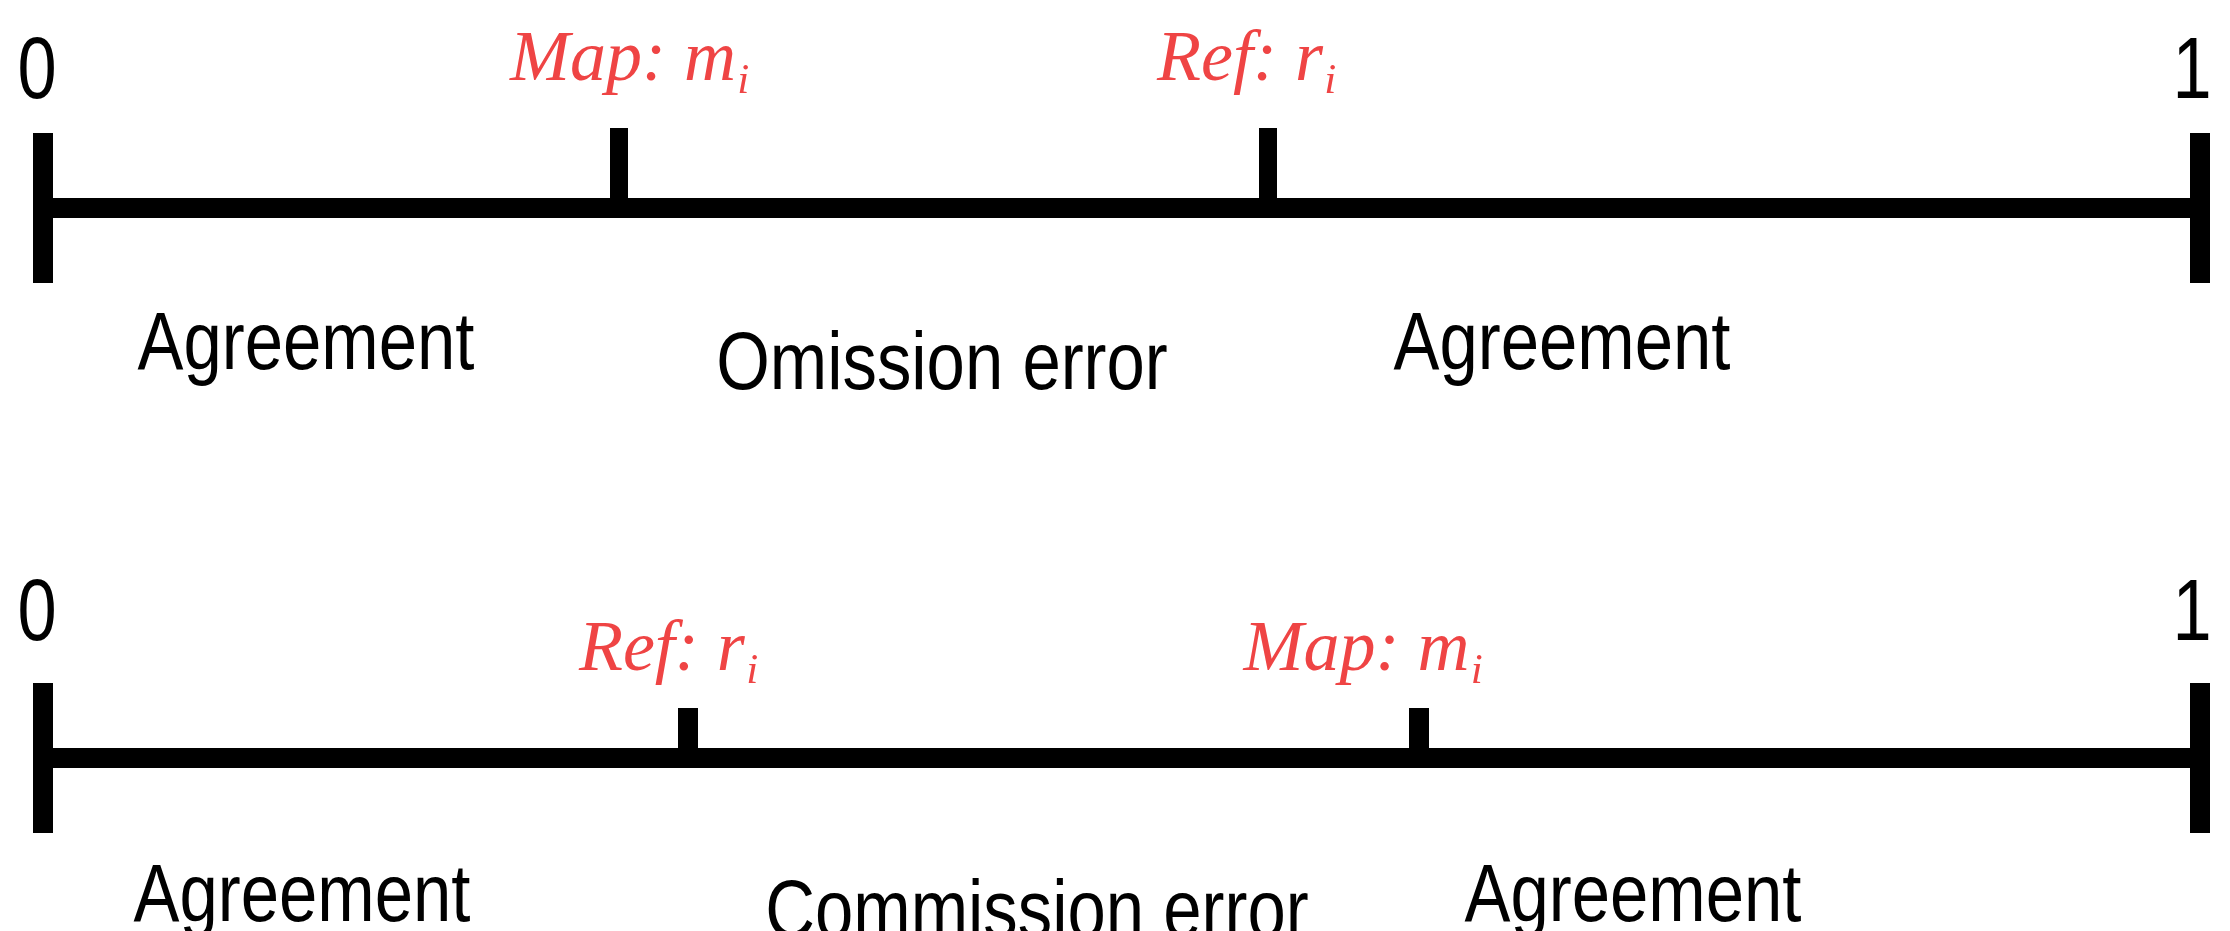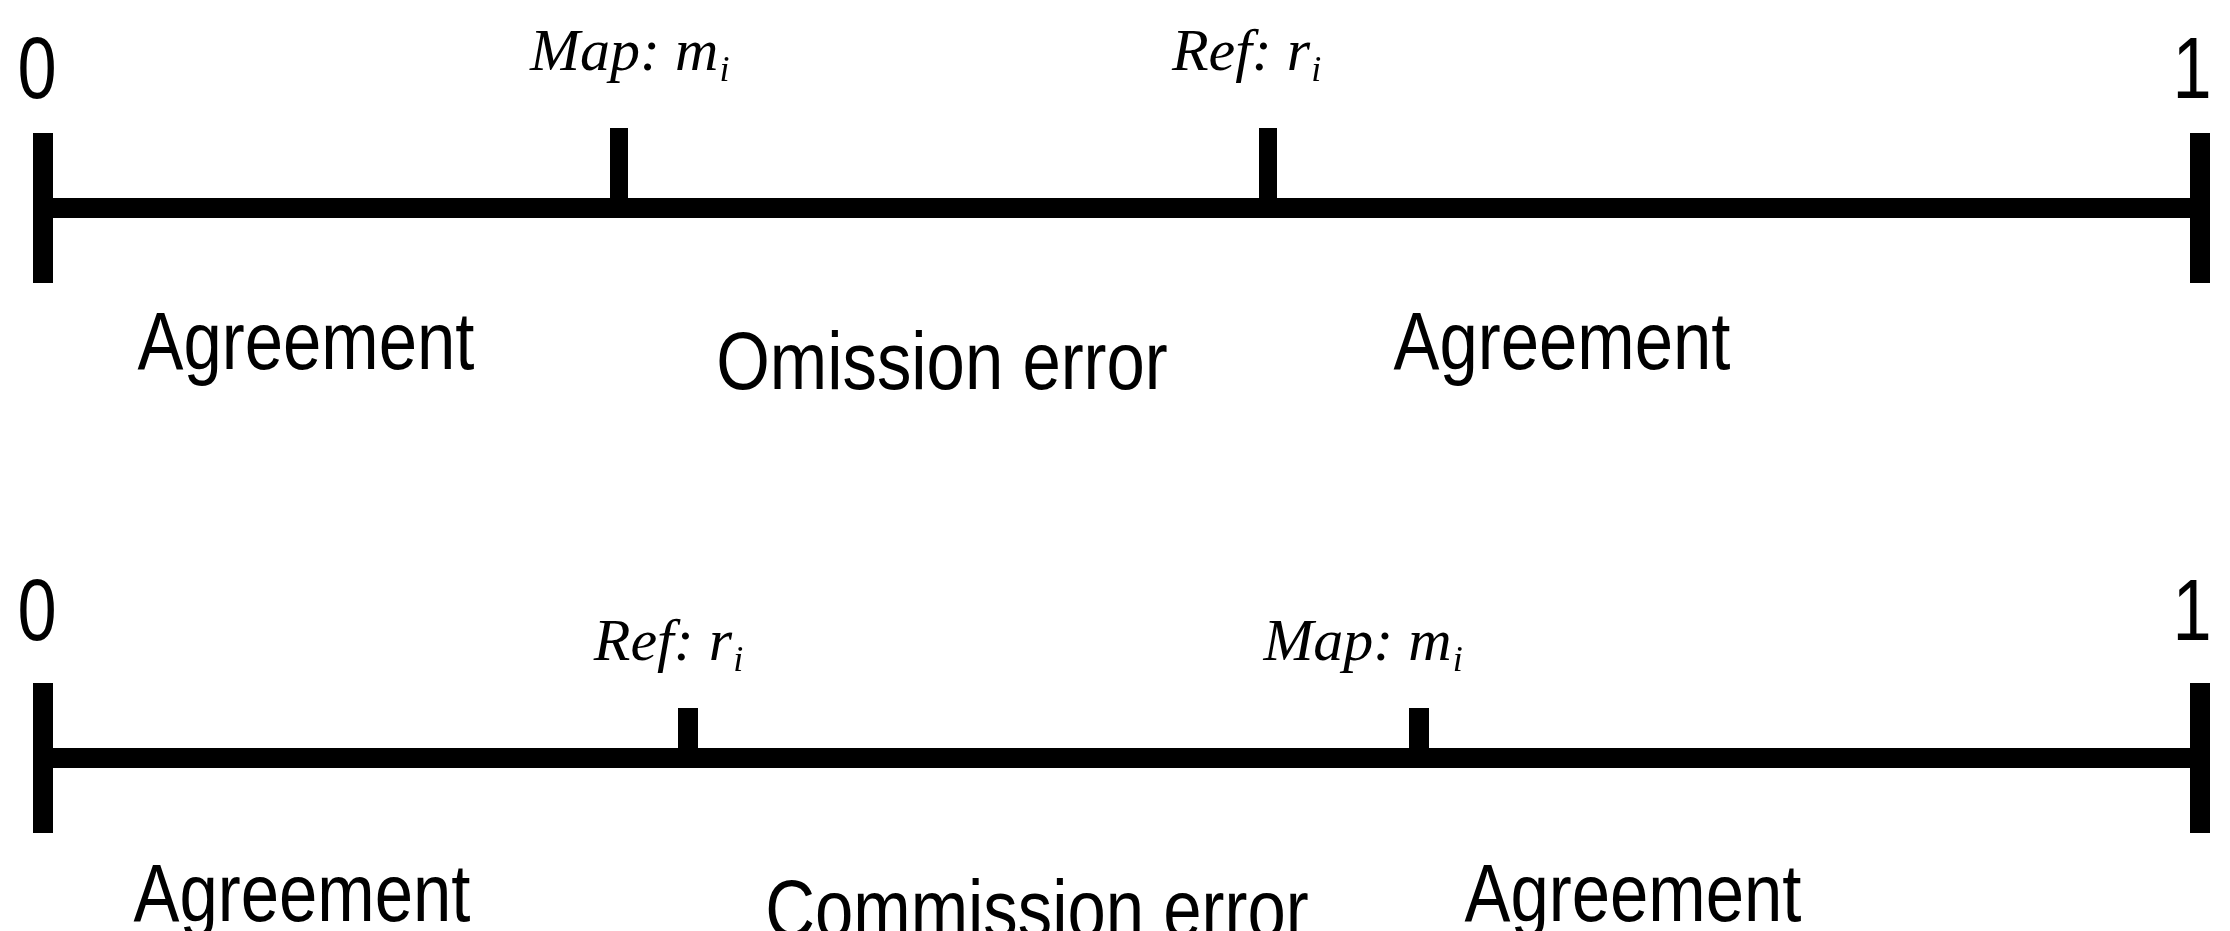--- a/index.html
+++ b/index.html
@@ -36,23 +36,23 @@
     line-height: 1;
     color: #000;
     transform: translateX(-50%) scaleX(0.80);
     white-space: nowrap;
   }
 
   .tick-label {
     position: absolute;
     font-family: "Liberation Serif", serif;
     font-style: italic;
-    font-size: 60px;
+    font-size: 72px;
     line-height: 1;
-    color: #000000;
+    color: #ef4444;
     transform: translateX(-50%);
     white-space: nowrap;
   }
   .tick-label .sub {
     font-size: 0.60em;
     position: relative;
     top: 0.30em;
     margin-left: 0.03em;
   }
 

